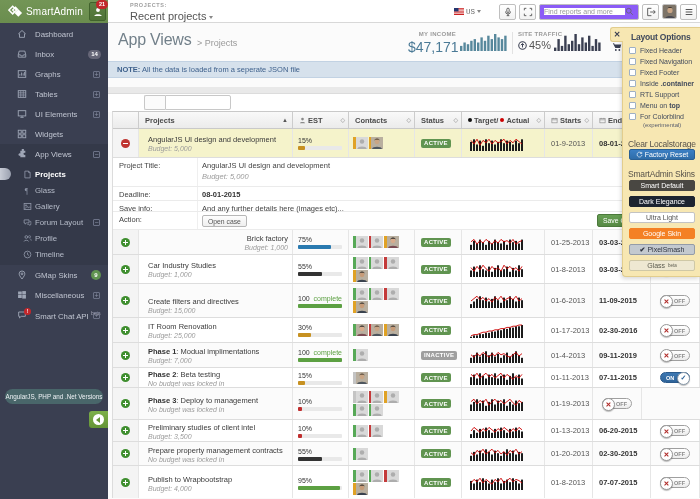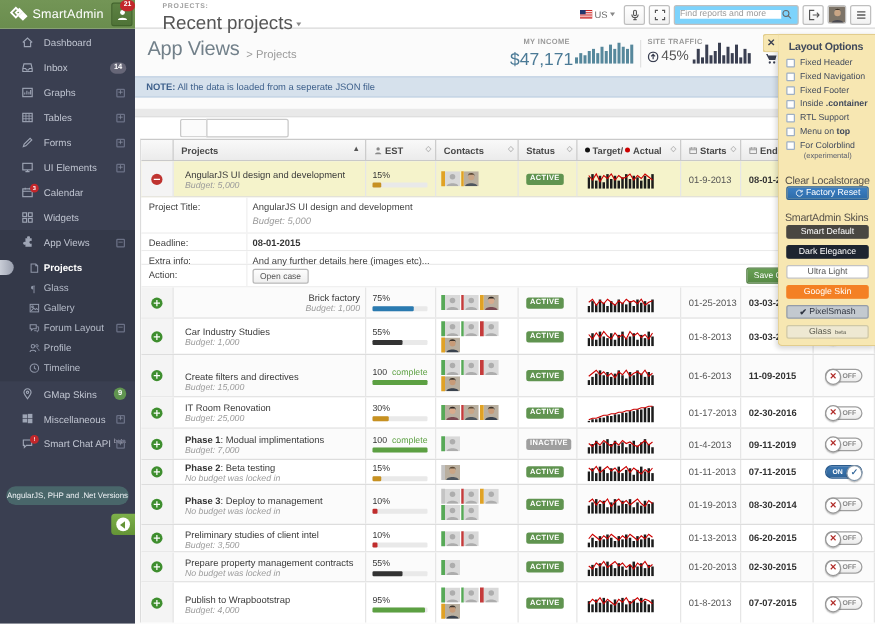--- a/index.html
+++ b/index.html
@@ -9,27 +9,27 @@
 
   
   #hdr { position:absolute; left:0; top:0; width:700px; height:23px; background:#fff; border-bottom:1px solid #d8d8d8; z-index:20; }
   #logo-block { position:absolute; left:0; top:0; width:108px; height:23px; background:linear-gradient(#739556,#6a8d4e); }
   #logo-mark { position:absolute; left:8px; top:4px; width:15px; height:15px; }
   #brand { position:absolute; left:26px; top:6px; color:#fff; font-size:10px; letter-spacing:.2px; }
   #activity-btn { position:absolute; left:89px; top:2px; width:17px; height:19px; background:linear-gradient(#5d8243,#4f7337); border:1px solid #41632c; border-radius:2px; }
   #activity-btn svg { position:absolute; left:3px; top:4px; }
   #activity-badge { position:absolute; left:96px; top:0px; min-width:12px; height:9px; background:#c3272b; border-radius:5px; color:#fff; font-size:5.5px; font-weight:bold; text-align:center; line-height:9px; padding:0 2px; z-index:2; }
   #proj-label { position:absolute; left:130px; top:2px; font-size:5.5px; color:#a0a0a0; letter-spacing:.6px; font-weight:bold; }
-  #proj-select { position:absolute; left:130px; top:10px; font-size:15px; color:#555; }
+  #proj-select { position:absolute; left:130px; top:10px; font-size:11px; color:#555; }
   #proj-select .caret { margin-left:3px; }
   .caret { display:inline-block; width:0; height:0; border-left:2.5px solid transparent; border-right:2.5px solid transparent; border-top:3px solid #888; vertical-align:middle; }
   #hdr-right { position:absolute; right:3px; top:3px; height:17px; display:flex; align-items:center; gap:3px; }
-  #lang { display:flex; align-items:center; gap:2px; font-size:7.5px; color:#6a6a6a; margin-right:4px; }
+  #lang { display:flex; align-items:center; gap:2px; font-size:7.5px; color:#6a6a6a; margin-right:15px;font-family:Liberation Mono, monospace; }
   .hbtn { width:17px; height:16px; background:linear-gradient(#fff,#f2f2f2); border:1px solid #bfbfbf; border-radius:2px; display:flex; align-items:center; justify-content:center; color:#555; }
-  #hdr-search { width:100px; height:16px; border:1px solid #bfbfbf; border-radius:2px; background:#7dd3fc; display:flex; align-items:center; padding:0 4px; }
+  #hdr-search { width:100px; height:16px; border:1px solid #bfbfbf; border-radius:2px; background:#8b5cf6; display:flex; align-items:center; padding:0 4px; }
   #hdr-search input { border:none; outline:none; flex:1; font-size:7px; color:#555; font-family:"Liberation Sans",sans-serif; width:70px; }
   #hdr-search input::placeholder { color:#9a9a9a; }
   #avatar { width:15px; height:15px; border-radius:2px; overflow:hidden; border:1px solid #c2c2c2; }
 
   
   #sidebar { position:absolute; left:0; top:23px; width:108px; height:476px; background:#3a3f51; z-index:5; }
   .nav-item { position:relative; height:20px; display:flex; align-items:center; color:#c0c5d1; font-size:7.8px; cursor:pointer; white-space:nowrap; }
   .nav-item .nicon { position:absolute; left:17px; width:12px; text-align:center; color:#9ea5b5; }
   .nav-item .nlabel { position:absolute; left:35px; white-space:nowrap; }
   .nav-item .sup { font-size:5px; vertical-align:super; color:#aab; }
@@ -254,45 +254,26 @@
             <rect x="1.5" y="2" width="9" height="8"></rect>
             <path d="M1.5 4.6 H10.5 M1.5 7.2 H10.5 M4.5 2 V10 M7.5 2 V10" stroke-width=".8"></path>
           </svg>
         </span>
         <span class="nlabel">Tables</span>
         <span class="expand-box">+</span>
       </div>
       <div class="nav-item">
         <span class="nicon">
           <svg width="10" height="10" viewBox="0 0 12 12" fill="none" stroke="#9ea5b5" stroke-width="1.1">
-            <path d="M2 10 L2.8 7.6 L8.5 1.9 L10.1 3.5 L4.4 9.2 Z"></path>
-          </svg>
-        </span>
-        <span class="nlabel">Forms</span>
-        <span class="expand-box">+</span>
-      </div>
-      <div class="nav-item">
-        <span class="nicon">
-          <svg width="10" height="10" viewBox="0 0 12 12" fill="none" stroke="#9ea5b5" stroke-width="1.1">
             <rect x="1.5" y="2" width="9" height="6.3"></rect>
             <path d="M6 8.3 V10 M4 10 H8"></path>
           </svg>
         </span>
         <span class="nlabel">UI Elements</span>
         <span class="expand-box">+</span>
-      </div>
-      <div class="nav-item">
-        <span class="nicon">
-          <svg width="10" height="10" viewBox="0 0 12 12" fill="none" stroke="#9ea5b5" stroke-width="1.1">
-            <rect x="1.5" y="2.5" width="9" height="7.5"></rect>
-            <path d="M1.5 4.8 H10.5 M3.8 1.5 V3.2 M8.2 1.5 V3.2"></path>
-          </svg>
-        </span>
-        <span class="nlabel">Calendar</span>
-        <span class="icon-badge">3</span>
       </div>
       <div class="nav-item">
         <span class="nicon">
           <svg width="10" height="10" viewBox="0 0 12 12" fill="none" stroke="#9ea5b5" stroke-width="1.1">
             <rect x="1.5" y="1.5" width="3.6" height="3.6"></rect>
             <rect x="6.9" y="1.5" width="3.6" height="3.6"></rect>
             <rect x="1.5" y="6.9" width="3.6" height="3.6"></rect>
             <rect x="6.9" y="6.9" width="3.6" height="3.6"></rect>
           </svg>
         </span>
@@ -610,21 +591,21 @@
         </div>
         <div class="drow" style="height: 29px;">
           <div class="dlabel">Project Title:</div>
           <div class="dvalue"><span style="">AngularJS UI design and development</span><div class="dsub">Budget: 5,000</div></div>
         </div>
         <div class="drow" style="height: 14px;">
           <div class="dlabel">Deadline:</div>
           <div class="dvalue"><span style="font-weight:bold;color:#333">08-01-2015</span></div>
         </div>
         <div class="drow" style="height: 11px;">
-          <div class="dlabel">Extra info:</div>
+          <div class="dlabel">Save info:</div>
           <div class="dvalue"><span style="">And any further details here (images etc)...</span></div>
         </div>
         <div class="drow" style="height: 18px;">
           <div class="dlabel">Action:</div>
           <div class="dvalue"><span class="open-case-btn">Open case</span><span class="save-btn">Save Changes</span></div>
         </div>
         <div class="trow alt" style="height: 25px; text-align: right;">
           <div class="tcell cell-expander" style="width: 26px;">
             <span class="exp-icon plus"></span>
           </div>
@@ -1253,23 +1234,20 @@
                 <rect x="45" y="4.6" width="2" height="10.4" fill="#1c1c1c"></rect>
                 <rect x="48" y="7.2" width="2" height="7.8" fill="#1c1c1c"></rect>
                 <rect x="51" y="5.9" width="2" height="9.1" fill="#1c1c1c"></rect>
                 <polyline points="1,5.600000000000001 4,3.1999999999999993 7,8 10,4.399999999999999 13,6.800000000000001 16,3.1999999999999993 19,9.2 22,5.600000000000001 25,3.1999999999999993 28,6.800000000000001 31,4.399999999999999 34,8 37,5.600000000000001 40,3.1999999999999993 43,6.800000000000001 46,9.2 49,4.399999999999999 52,6.800000000000001" fill="none" stroke="#cc0000" stroke-width="0.9"></polyline>
               </svg>
             </span>
           </div>
           <div class="tcell cell-date" style="width: 48px;">
             <span>01-19-2013</span>
           </div>
-          <div class="tcell cell-date ends" style="width: 58px;">
-            <span>08-30-2014</span>
-          </div>
           <div class="tcell cell-toggle" style="width: 49px;">
             <span class="toggle off">
               <span class="knob">✕</span>
               <span class="tlabel">OFF</span>
             </span>
           </div>
         </div>
         <div class="trow" style="height: 22px;">
           <div class="tcell cell-expander" style="width: 26px;">
             <span class="exp-icon plus"></span>

